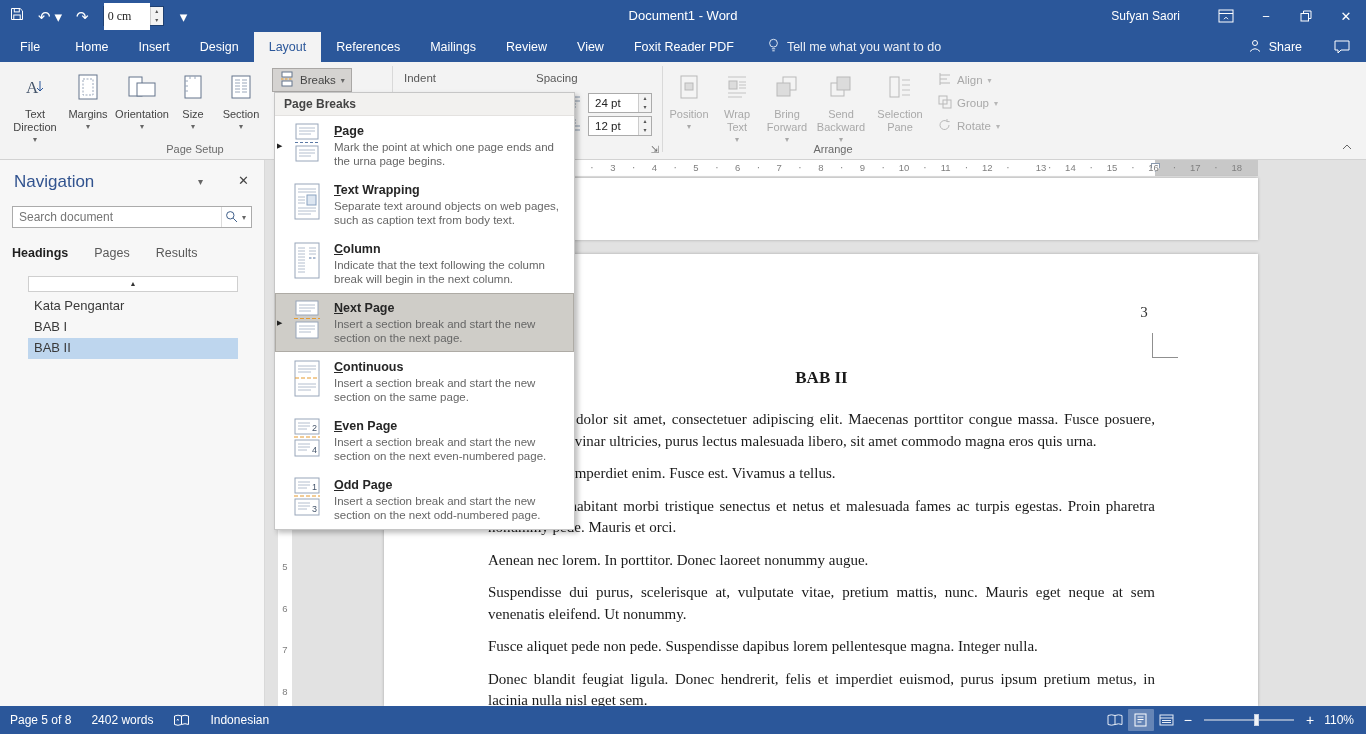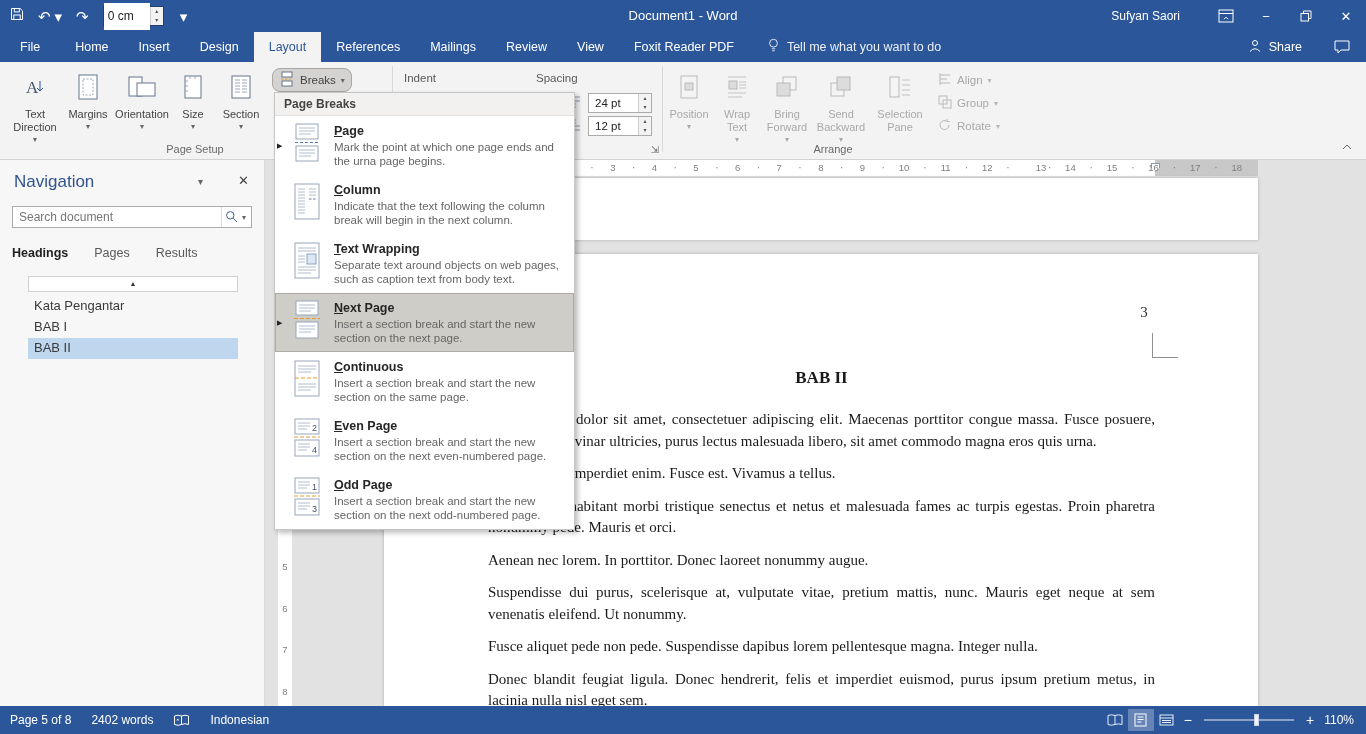--- a/index.html
+++ b/index.html
@@ -6,21 +6,21 @@
   html,body { background:#cfcfcf; }
   body { font-family:"Liberation Sans", sans-serif; -webkit-font-smoothing:antialiased; }
   .stage { position:relative; width:1366px; height:734px; background:#e2e2e2; overflow:hidden; }
 
   
   .titlebar { position:absolute; left:0; top:0; width:1366px; height:32px; background:#2b579a; color:#fff; }
   .qat { position:absolute; left:10px; top:0; height:32px; display:flex; align-items:center; gap:14px; }
   .qat .glyph { font-size:15px; color:#fff; line-height:1; cursor:default; }
   .qat-dd { font-size:8px; margin-left:-10px; }
   .qat-field { display:flex; align-items:center; background:#fff; border:1px solid #1e3f70; height:20px; }
-  .qat-field input { width:46px; height:27px; border:0; font-size:12px; padding:0 4px; font-family:Liberation Sans, sans-serif; color:#222; outline:none; }
+  .qat-field input { width:46px; height:27px; border:0; font-size:12px; padding:0 4px; font-family:Liberation Serif, serif; color:#222; outline:none; }
   .spin { display:flex; flex-direction:column; width:13px; border-left:1px solid #ccc; }
   .spin span { font-size:6px; color:#555; text-align:center; line-height:9px; background:#f3f3f3; }
   .win-title { position:absolute; left:0; right:0; top:0; height:32px; text-align:center; line-height:32px; font-size:13px; color:#fff; pointer-events:none; }
   .tb-right { position:absolute; right:0; top:0; height:32px; display:flex; align-items:center; }
   .tb-user { font-size:12px; color:#fff; margin-right:26px; }
   .tb-btn { width:40px; height:32px; display:flex; align-items:center; justify-content:center; color:#fff; font-size:13px; }
 
   
   .tabrow { position:absolute; left:0; top:32px; width:1366px; height:30px; background:#2b579a; display:flex; align-items:stretch; }
   .tab { color:#fff; font-size:12.5px; padding:0 15px; display:flex; align-items:center; cursor:default; }
@@ -32,21 +32,21 @@
 
   
   .ribbon { position:absolute; left:0; top:62px; width:1366px; height:98px; background:#f3f3f3; border-bottom:1px solid #d2d2d2; }
   .grp-label { position:absolute; bottom:4px; font-size:11px; color:#6a6a6a; text-align:center; }
   .vsep { position:absolute; top:4px; height:86px; width:1px; background:#d9d9d9; }
   .rb-big { position:absolute; top:4px; display:flex; flex-direction:column; align-items:center; width:54px; height:84px; padding-top:4px; }
   .rb-big .lbl { font-size:11px; color:#444; text-align:center; line-height:13px; margin-top:4px; }
   .rb-big .dd { font-size:8px; color:#666; margin-top:1px; }
   .rb-big.disabled .lbl, .rb-big.disabled .dd { color:#a9a9a9; }
   .ric { height:34px; display:flex; align-items:center; justify-content:center; }
-  .rb-small-btn { position:absolute; display:flex; align-items:center; gap:5px; font-size:11.5px; color:#444; padding:2px 6px;border-radius:8px; }
+  .rb-small-btn { position:absolute; display:flex; align-items:center; gap:5px; font-size:11.5px; color:#444; padding:2px 6px; }
   .rb-small-btn .dd { font-size:8px; color:#666; }
   .rb-small-btn.disabled { color:#a9a9a9; }
   .rb-small-btn.disabled .dd { color:#b6b6b6; }
   .breaks-btn { left:272px; top:6px; background:#d5d3d1; border:1px solid #a9a7a5; height:24px; }
   .col-head { position:absolute; top:10px; font-size:11.5px; color:#595959; }
   .spin-field { position:absolute; width:64px; height:20px; display:flex; background:#fff; border:1px solid #ababab; }
   .spin-field .val { flex:1; font-size:11.5px; color:#222; padding:3px 0 0 6px; }
   .launcher { position:absolute; width:14px; height:14px; color:#666; font-size:10px; display:flex; align-items:center; justify-content:center; }
   .collapse-ribbon { position:absolute; right:8px; bottom:4px; width:22px; height:16px; display:flex; align-items:center; justify-content:center; }
 
@@ -507,39 +507,39 @@
         </svg>
       <div class="bk-txt">
         <div class="bk-title"><u>P</u>age</div>
         <div class="bk-desc">Mark the point at which one page ends and the urna page begins.</div>
       </div>
     </div>
 
     <div class="bk-item">
       <svg class="bk-ico" width="36" height="40" viewBox="0 0 36 40">
           <rect x="6" y="2" width="24" height="35" fill="#fff" stroke="#98a6ba"></rect>
+          <path d="M9 7 h18 M9 10 h18" stroke="#b3bece"></path>
+          <rect x="18" y="13" width="9" height="10" fill="#dde6f1" stroke="#8aa2c0"></rect>
+          <path d="M9 15 h7 M9 18 h7 M9 21 h7 M9 26 h18 M9 29 h18 M9 32 h13" stroke="#b3bece"></path>
+        </svg>
+      <div class="bk-txt">
+        <div class="bk-title"><u>T</u>ext Wrapping</div>
+        <div class="bk-desc">Separate text around objects on web pages, such as caption text from body text.</div>
+      </div>
+    </div>
+
+    <div class="bk-item">
+      <svg class="bk-ico" width="36" height="40" viewBox="0 0 36 40">
+          <rect x="6" y="2" width="24" height="35" fill="#fff" stroke="#98a6ba"></rect>
           <path d="M9 7 h7 M9 10 h7 M9 13 h7 M9 16 h7 M9 19 h7 M9 22 h7 M9 25 h7 M9 28 h7 M9 31 h7 M20 7 h7 M20 10 h7 M20 13 h7" stroke="#b3bece"></path>
           <line x1="20" y1="17" x2="27" y2="17" stroke="#5b79a5" stroke-dasharray="2.5,1.5"></line>
         </svg>
       <div class="bk-txt">
         <div class="bk-title"><u>C</u>olumn</div>
         <div class="bk-desc">Indicate that the text following the column break will begin in the next column.</div>
-      </div>
-    </div>
-
-    <div class="bk-item">
-      <svg class="bk-ico" width="36" height="40" viewBox="0 0 36 40">
-          <rect x="6" y="2" width="24" height="35" fill="#fff" stroke="#98a6ba"></rect>
-          <path d="M9 7 h18 M9 10 h18" stroke="#b3bece"></path>
-          <rect x="18" y="13" width="9" height="10" fill="#dde6f1" stroke="#8aa2c0"></rect>
-          <path d="M9 15 h7 M9 18 h7 M9 21 h7 M9 26 h18 M9 29 h18 M9 32 h13" stroke="#b3bece"></path>
-        </svg>
-      <div class="bk-txt">
-        <div class="bk-title"><u>T</u>ext Wrapping</div>
-        <div class="bk-desc">Separate text around objects on web pages, such as caption text from body text.</div>
       </div>
     </div>
 
 
     <div class="bk-item highlighted">
       <span class="bk-ind">▶</span>
       <svg class="bk-ico" width="36" height="40" viewBox="0 0 36 40">
           <rect x="7" y="1" width="22" height="14" fill="#fff" stroke="#98a6ba"></rect>
           <path d="M10 5 h16 M10 8 h16 M10 11 h12" stroke="#b3bece"></path>
           <line x1="5" y1="18.5" x2="31" y2="18.5" stroke="#e59a2f" stroke-dasharray="4,2"></line>

